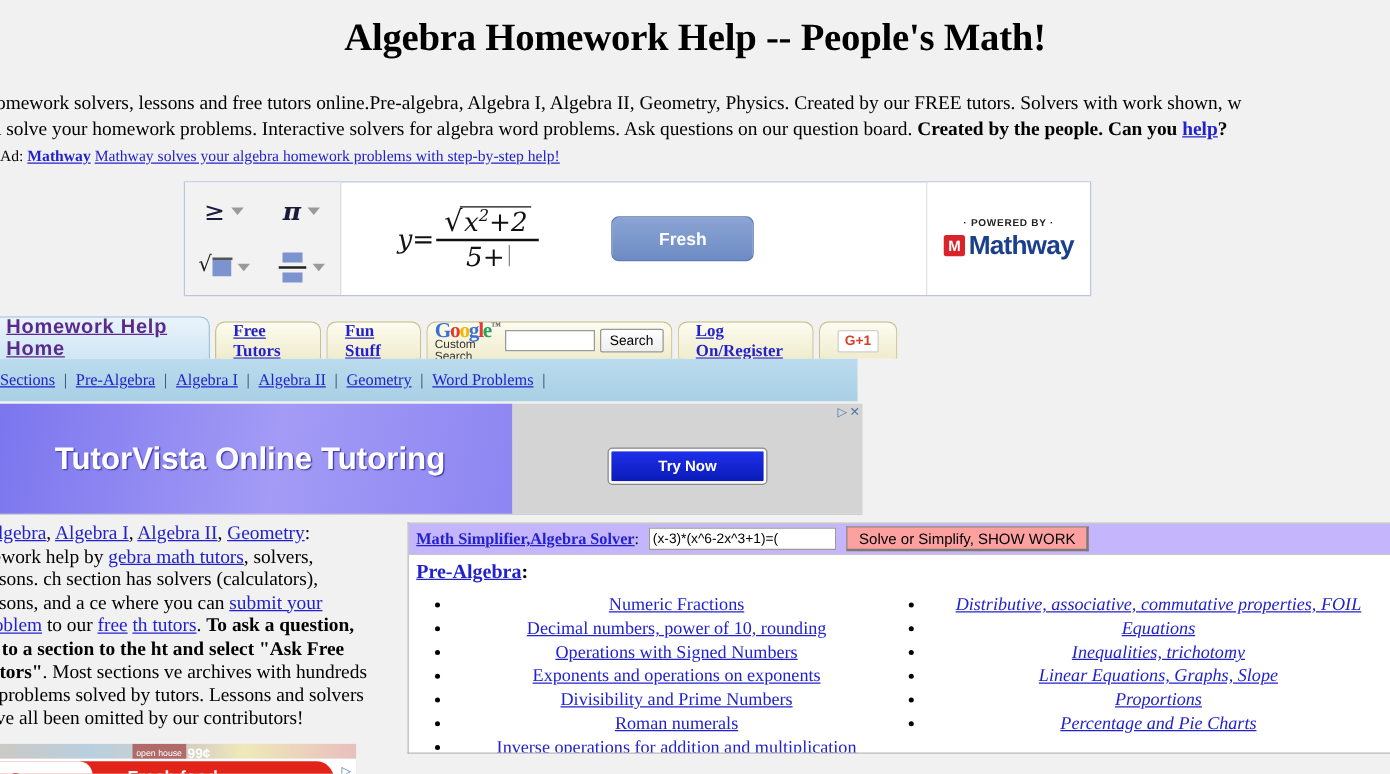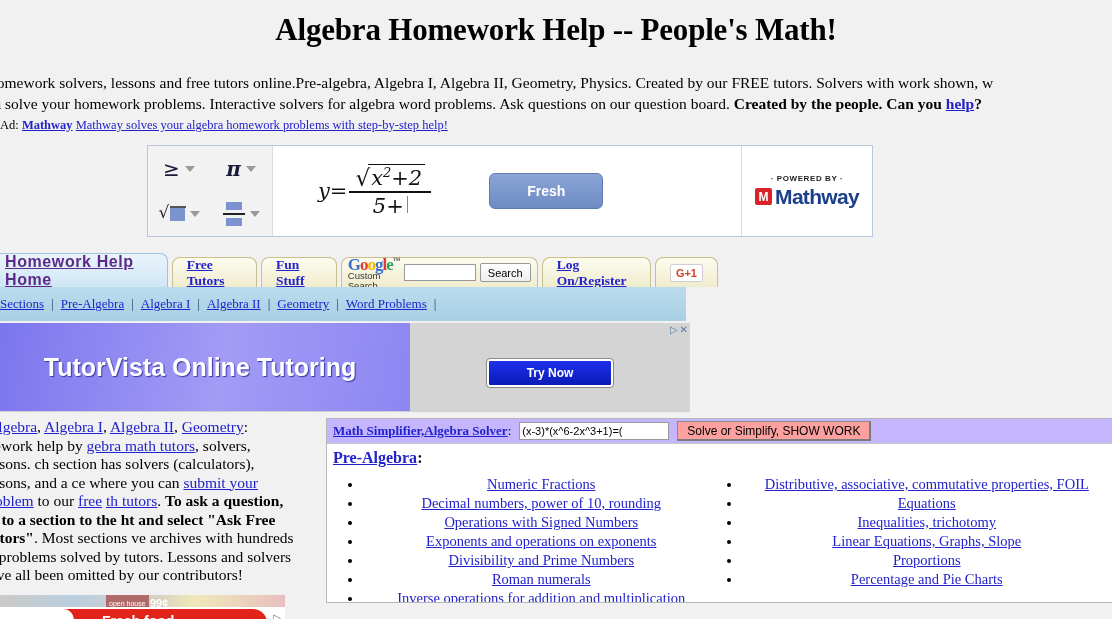--- a/index.html
+++ b/index.html
@@ -319,21 +319,21 @@
     font-size: 12px;
     color: #000;
     padding: 0 9px;
     cursor: pointer;
   }
   .sec-title { font-size: 16px; font-weight: bold; padding: 5px 0 2px 6px; }
   .sec-title a { color:#2222cc; text-decoration: underline; }
   .cols { display: flex; padding-top: 6px;}
   .col { width: 50%; box-sizing: border-box; text-align: center; }
   .col ul { margin: 0; padding-left: 36px; }
-  .col.right ul { padding-left: 22px; }
+  .col.right ul { padding-left: 22px; font-style: italic; }
   .col li { font-size: 14.5px; line-height: 19px; }
   .col li a { color: #2222cc; text-decoration: underline; }
 </style>
 </head>
 <body>
 
 <h1 class="page-title">Algebra Homework Help -- People's Math!</h1>
 
 <div class="desc">
   <span class="line">gebra, math homework solvers, lessons and free tutors online.Pre-algebra, Algebra I, Algebra II, Geometry, Physics. Created by our FREE tutors. Solvers with work shown, w</span>

